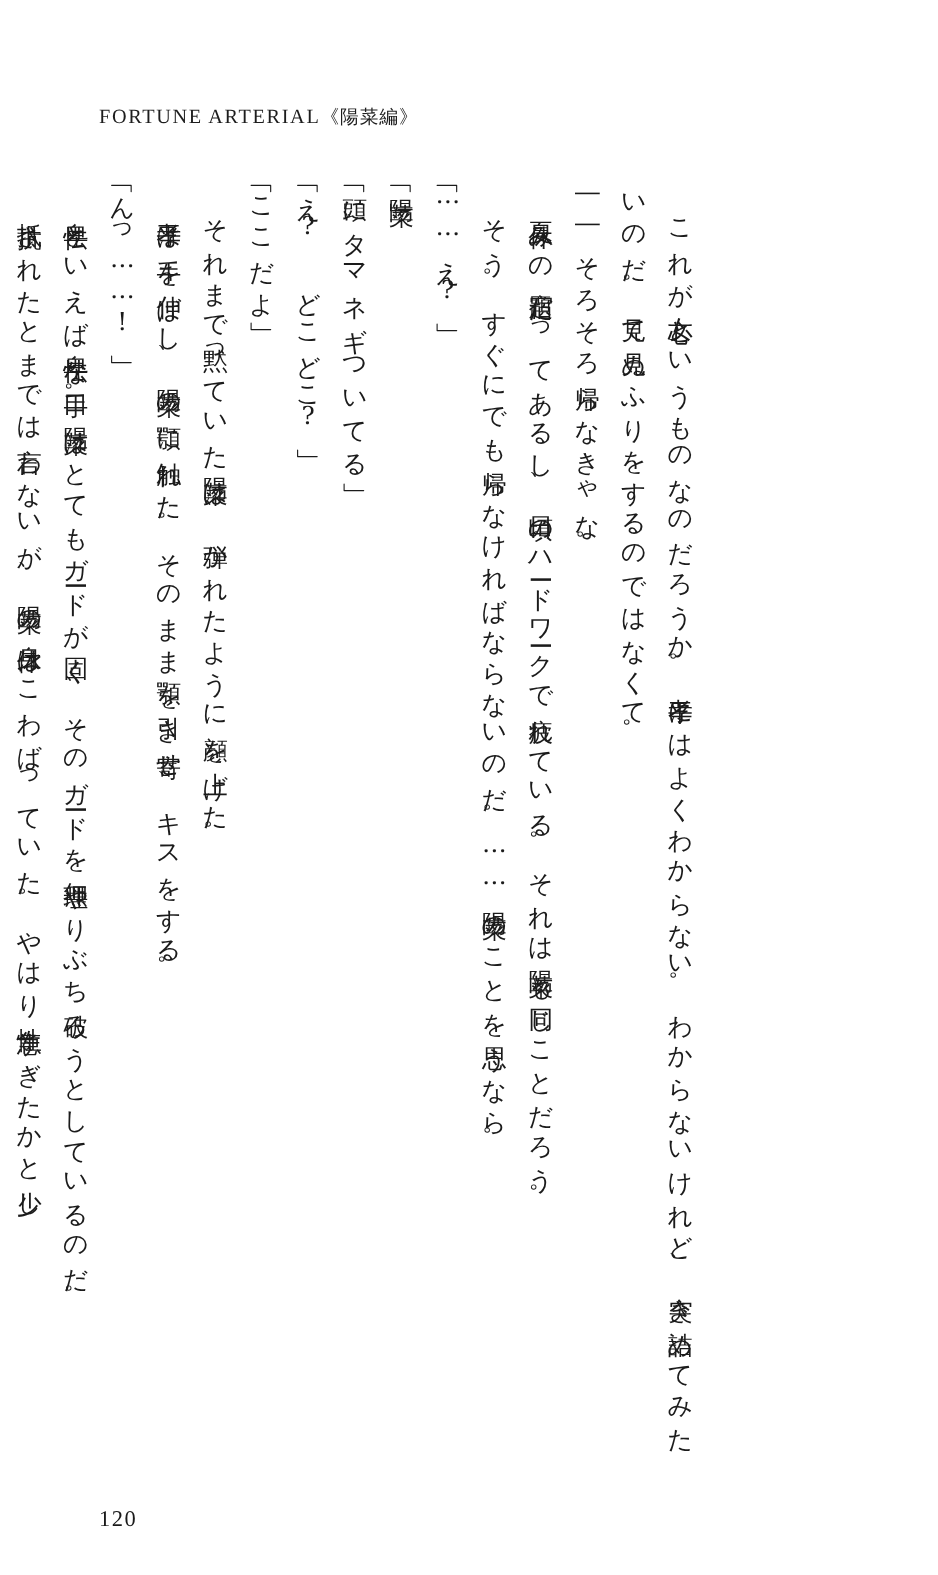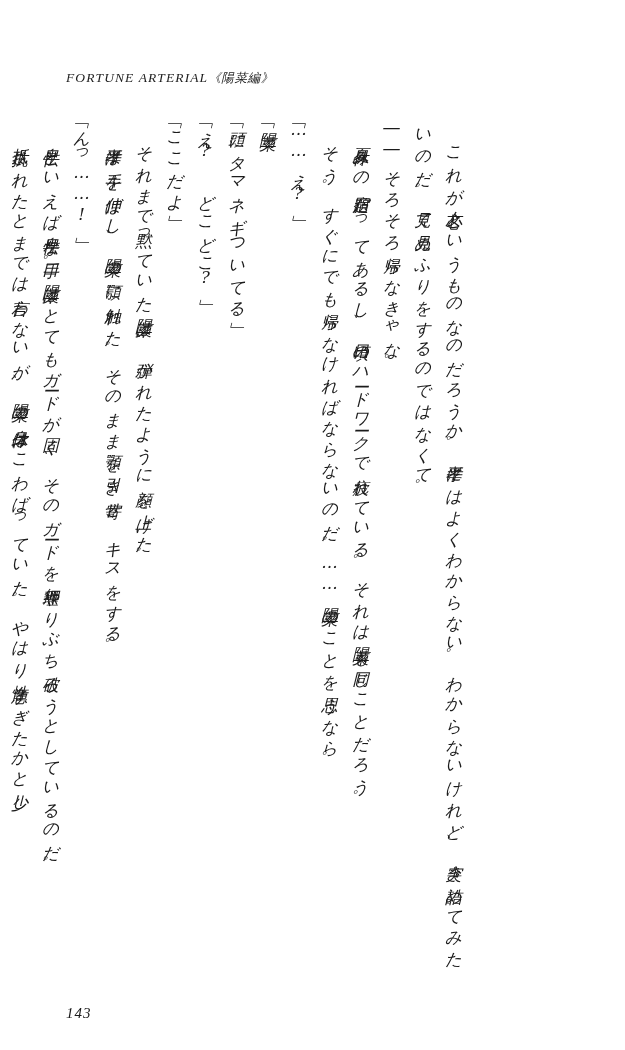--- a/index.html
+++ b/index.html
@@ -13,21 +13,20 @@
     font-family: "Liberation Serif", "DejaVu Serif", serif;
     color: #1a1a1a;
     overflow: hidden;
     position: relative;
   }
   .page {
     position: absolute;
     inset: 0;
     width: 525px;
     height: 1050px;
-    font-style: italic;
   }
   
   .header {
     position: absolute;
     top: 70px;
     left: 66px;
     font-size: 13.5px;
     letter-spacing: 0.6px;
     color: #1d1d1d;
     white-space: nowrap;
@@ -95,15 +94,15 @@
     <p class="noindent">「頭にタマネギついてる」</p>
     <p class="noindent">「え? どこどこ?」</p>
     <p class="noindent">「ここだよ」</p>
     <p>それまで黙っていた陽菜は、弾かれたように顔を上げた。</p>
     <p>孝平は手を伸ばし、陽菜の顎に触れた。そのまま顎を引き寄せ、キスをする。</p>
     <p class="noindent">「んっ……!」</p>
     <p>卑怯といえば卑怯な手口。陽菜はとてもガードが固く、そのガードを無理やりぶち破ろうとしているのだ。</p>
     <p>抵抗されたとまでは言わないが、陽菜の身体はこわばっていた。やはり性急すぎたかと少し</p>
   </div>
 
-  <div class="folio">143</div>
+  <div class="folio">120</div>
 
 </div>
 
 </body></html>

